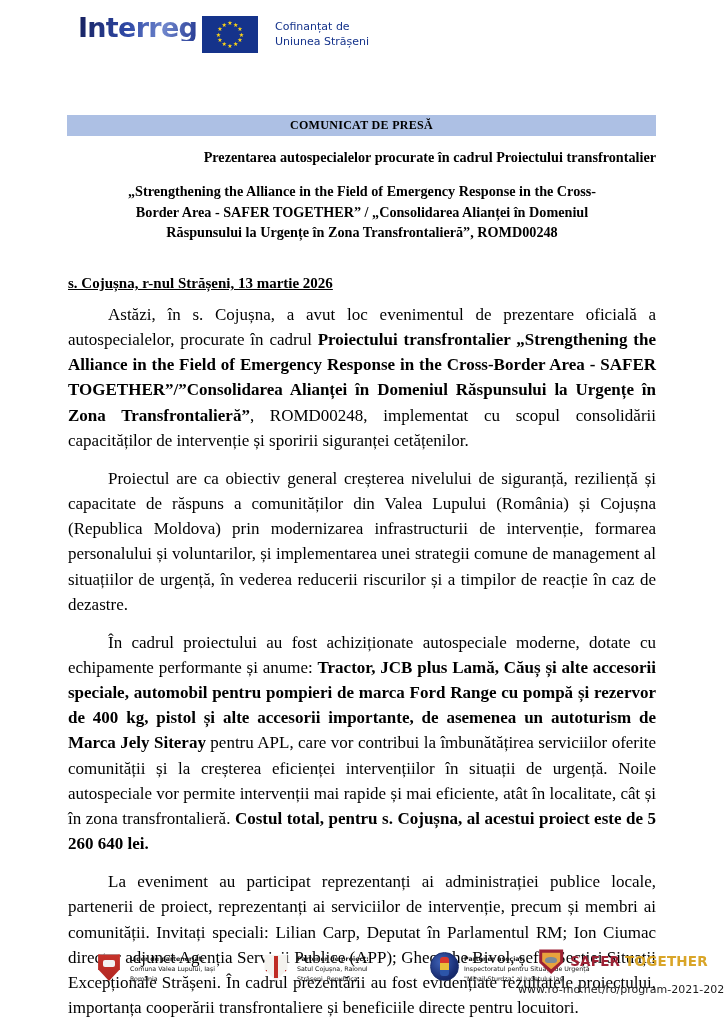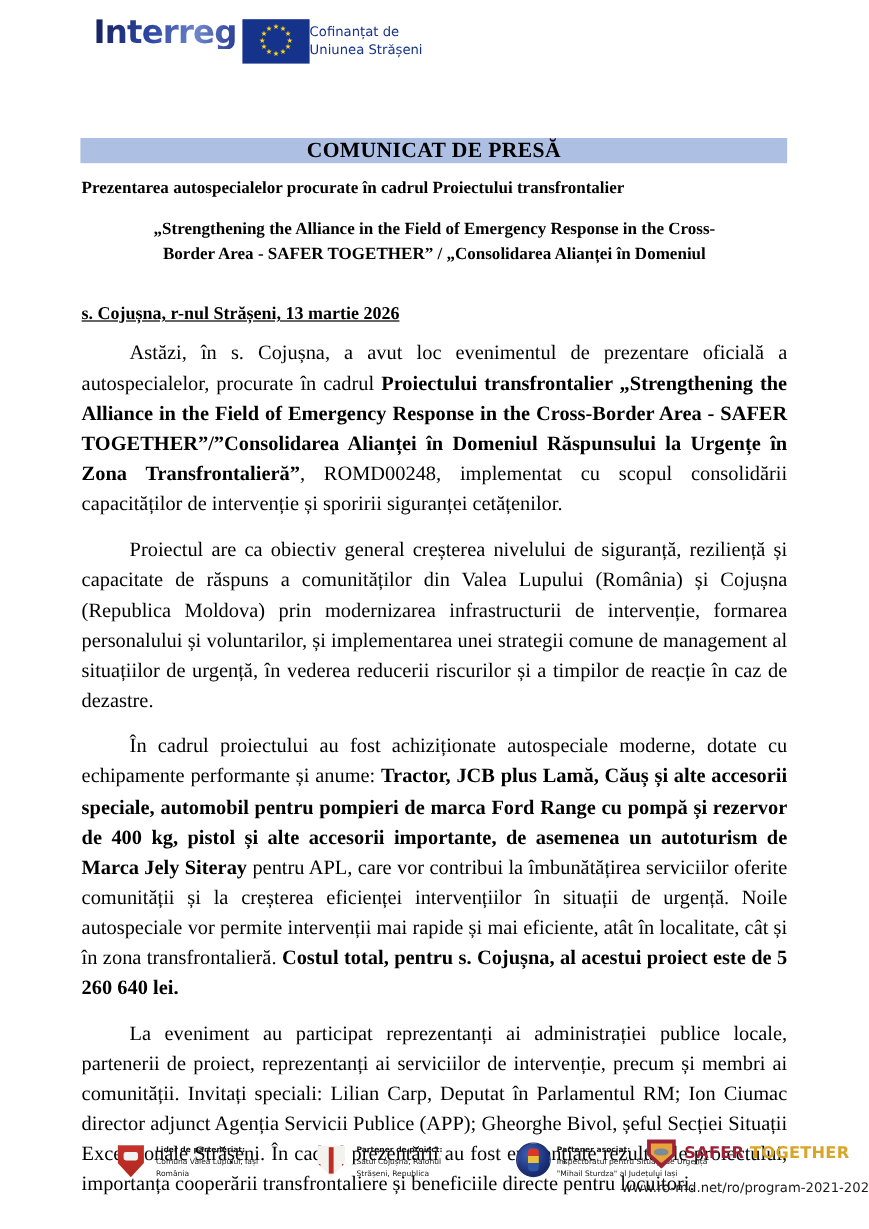--- a/index.html
+++ b/index.html
@@ -77,21 +77,21 @@
     color: #1d2f7a;
     padding-top: 2px;
   }
 
   .eu-block {
     position: absolute;
     top: 2px;
     left: 124px;
     display: flex;
     align-items: center;
-    gap: 0;
+    gap: 17px;
   }
   .eu-flag {
     width: 56px;
     height: 37px;
     background: #15338b;
     position: relative;
   }
   .eu-star {
     position: absolute;
     color: #ffd617;
@@ -117,34 +117,34 @@
     width: 589px;
     height: 21px;
     background: #adc0e4;
     display: flex;
     align-items: center;
     justify-content: center;
   }
   .title-band-text {
     font-family: "Liberation Serif", serif;
     font-weight: 700;
-    font-size: 18px;
+    font-size: 12px;
     letter-spacing: 0.3px;
     color: #000;
   }
 
   
   .content {
     position: absolute;
     top: 148px;
     left: 68px;
     width: 588px;
   }
   .subtitle {
-    text-align: left;
+    text-align: right;
     font-weight: 700;
     font-size: 14.2px;
     line-height: 1.35;
     margin: 0 0 14px 0;
   }
   .project-title {
     text-align: center;
     font-weight: 700;
     font-size: 14.2px;
     line-height: 1.45;
@@ -348,20 +348,21 @@
     <div class="title-band-text">COMUNICAT DE PRESĂ</div>
   </div>
 
   <div class="content">
 
     <div class="subtitle">Prezentarea autospecialelor procurate în cadrul Proiectului transfrontalier</div>
 
     <div class="project-title">
       <span>„Strengthening the Alliance in the Field of Emergency Response in the Cross-</span><br>
       <span>Border Area - SAFER TOGETHER” / „Consolidarea Alianței în Domeniul</span><br>
+      <span>Răspunsului la Urgențe în Zona Transfrontalieră”, ROMD00248</span>
     </div>
 
     <div class="dateline">s. Cojușna, r-nul Strășeni, 13 martie 2026</div>
 
     <p class="body"><span>Astăzi, în s. Cojușna, a avut loc evenimentul de prezentare oficială a autospecialelor, procurate în cadrul </span><b>Proiectului transfrontalier „Strengthening the Alliance in the Field of Emergency Response in the Cross-Border Area - SAFER TOGETHER”/”Consolidarea Alianței în Domeniul Răspunsului la Urgențe în Zona Transfrontalieră”</b><span>, ROMD00248, implementat cu scopul  consolidării capacităților de intervenție și sporirii siguranței cetățenilor.</span></p>
 
     <p class="body">Proiectul are ca obiectiv general creșterea nivelului de siguranță, reziliență și capacitate de răspuns a comunităților din Valea Lupului (România) și Cojușna (Republica Moldova) prin modernizarea infrastructurii de intervenție, formarea personalului și voluntarilor, și implementarea unei strategii comune de management al situațiilor de urgență, în vederea reducerii riscurilor și a timpilor de reacție în caz de dezastre.</p>
 
     <p class="body"><span>În cadrul proiectului au fost achiziționate autospeciale moderne, dotate cu echipamente performante și anume: </span><b>Tractor, JCB plus Lamă, Căuș și alte accesorii speciale, automobil pentru pompieri de marca Ford Range cu pompă și rezervor de 400 kg, pistol și alte accesorii importante, de asemenea un autoturism de Marca Jely Siteray</b><span> pentru APL, care vor contribui la îmbunătățirea serviciilor oferite comunității și la creșterea eficienței intervențiilor în situații de urgență. Noile autospeciale vor permite intervenții mai rapide și mai eficiente, atât în localitate, cât și în zona transfrontalieră. </span><b>Costul total, pentru s. Cojușna, al acestui proiect este de 5 260 640 lei.</b></p>
 

